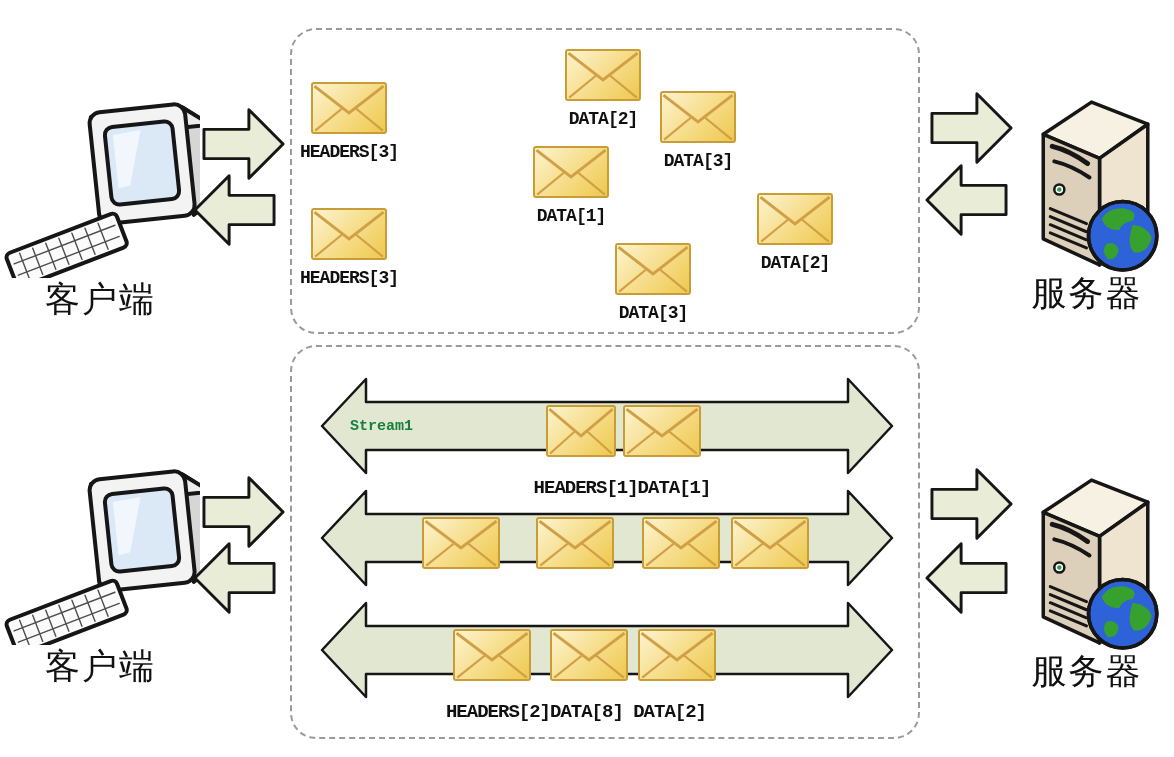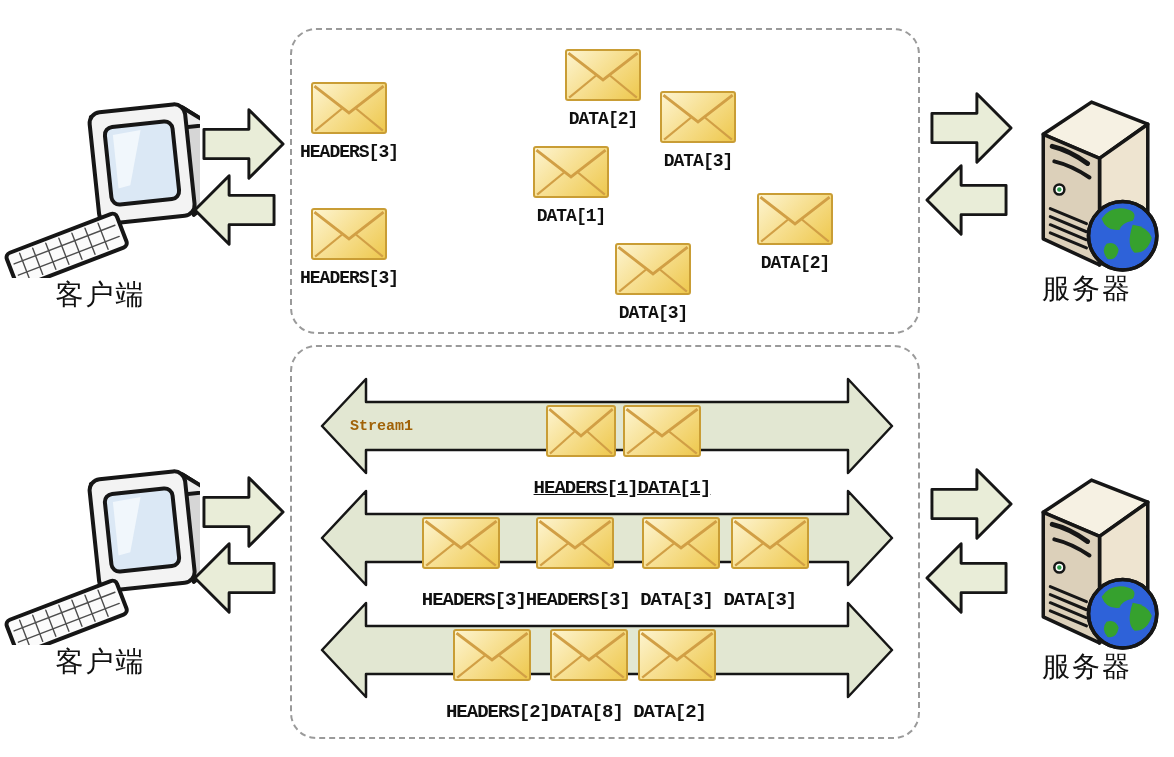--- a/index.html
+++ b/index.html
@@ -1,38 +1,38 @@
 <!DOCTYPE html>
 <html><head>
 <meta charset="utf-8">
 <style>
   html,body{margin:0;padding:0;background:#fff;}
   .canvas{position:relative;width:1174px;height:757px;background:#ffffff;overflow:hidden;
           font-family:"Liberation Sans",sans-serif;}
   .dashed-box{position:absolute;border:2px dashed #9a9a9a;border-radius:26px;box-sizing:border-box;}
   .ep-art{position:absolute;}
   .ep-art svg{display:block;width:100%;height:100%;}
-  .ep-label{position:absolute;text-align:center;font-size:28px;color:#111;
+  .ep-label{position:absolute;text-align:center;font-size:35px;color:#111;
             font-family:"Liberation Sans",sans-serif;letter-spacing:2px;}
   .fat-arrow{position:absolute;width:84px;height:80px;}
   .fat-arrow svg{display:block;width:100%;height:100%;}
   .fat-arrow.left{transform:scaleX(-1);}
   .packet{position:absolute;width:152px;display:flex;flex-direction:column;align-items:center;}
   .env{background:linear-gradient(135deg,#fdf4cf 0%,#f7e093 45%,#eec84e 100%);
        border:2px solid #c99d35;border-radius:3px;box-sizing:border-box;position:relative;overflow:hidden;}
   .env svg{display:block;width:100%;height:100%;}
   .packet .env{width:76px;height:52px;}
   .packet-label{margin-top:8px;font-family:"Liberation Mono","DejaVu Sans Mono",monospace;
                 font-weight:bold;font-size:18px;color:#101010;white-space:nowrap;letter-spacing:-1px;}
   .stream{position:absolute;left:28px;width:574px;height:128px;}
   .stream-arrow{position:absolute;left:0;top:0;width:574px;height:100px;}
   .stream-arrow svg{display:block;width:100%;height:100%;}
   .stream-name{position:absolute;left:30px;top:0;height:100px;display:flex;align-items:center;
                font-family:"Liberation Mono","DejaVu Sans Mono",monospace;font-weight:bold;
-               font-size:15px;color:#a16207;}
+               font-size:15px;color:#15803d;}
   .stream .env{position:absolute;top:29px;height:52px;}
   .stream-caption{position:absolute;top:101px;left:0;right:0;text-align:center;
                   font-family:"Liberation Mono","DejaVu Sans Mono",monospace;font-weight:bold;
                   font-size:19px;color:#101010;white-space:nowrap;letter-spacing:-1px;}
 </style>
 </head>
 <body>
 
 <div class="canvas">
 
@@ -242,21 +242,21 @@
             <line x1="97" y1="66" x2="60" y2="35" stroke="#d19f45" stroke-width="3"></line>
           </svg>
         </div>
       <div class="env" style="left:303px;width:78px;">
           <svg viewBox="0 0 100 68" preserveAspectRatio="none">
             <polyline points="2,3 50,41 98,3" fill="none" stroke="#d19f45" stroke-width="4"></polyline>
             <line x1="3" y1="66" x2="40" y2="35" stroke="#d19f45" stroke-width="3"></line>
             <line x1="97" y1="66" x2="60" y2="35" stroke="#d19f45" stroke-width="3"></line>
           </svg>
         </div>
-      <div class="stream-caption" style="transform:translateX(15px);text-decoration:underline;">HEADERS[1]DATA[1]</div>
+      <div class="stream-caption" style="transform:translateX(15px);">HEADERS[1]DATA[1]</div>
     </div>
 
     <div class="stream" style="top:141px;">
       <div class="stream-arrow">
           <svg viewBox="0 0 574 100" preserveAspectRatio="none">
             <polygon points="2,50 46,3 46,26 528,26 528,3 572,50 528,97 528,74 46,74 46,97" fill="#e2e7d2" stroke="#161616" stroke-width="2.5" stroke-linejoin="round"></polygon>
           </svg>
         </div>
       <div class="env" style="left:102px;width:78px;">
           <svg viewBox="0 0 100 68" preserveAspectRatio="none">
@@ -279,21 +279,20 @@
             <line x1="97" y1="66" x2="60" y2="35" stroke="#d19f45" stroke-width="3"></line>
           </svg>
         </div>
       <div class="env" style="left:411px;width:78px;">
           <svg viewBox="0 0 100 68" preserveAspectRatio="none">
             <polyline points="2,3 50,41 98,3" fill="none" stroke="#d19f45" stroke-width="4"></polyline>
             <line x1="3" y1="66" x2="40" y2="35" stroke="#d19f45" stroke-width="3"></line>
             <line x1="97" y1="66" x2="60" y2="35" stroke="#d19f45" stroke-width="3"></line>
           </svg>
         </div>
-      <div class="stream-caption" style="transform:translateX(2px);">HEADERS[3]HEADERS[3] DATA[3] DATA[3]</div>
     </div>
 
     <div class="stream" style="top:253px;">
       <div class="stream-arrow">
           <svg viewBox="0 0 574 100" preserveAspectRatio="none">
             <polygon points="2,50 46,3 46,26 528,26 528,3 572,50 528,97 528,74 46,74 46,97" fill="#e2e7d2" stroke="#161616" stroke-width="2.5" stroke-linejoin="round"></polygon>
           </svg>
         </div>
       <div class="env" style="left:133px;width:78px;">
           <svg viewBox="0 0 100 68" preserveAspectRatio="none">

